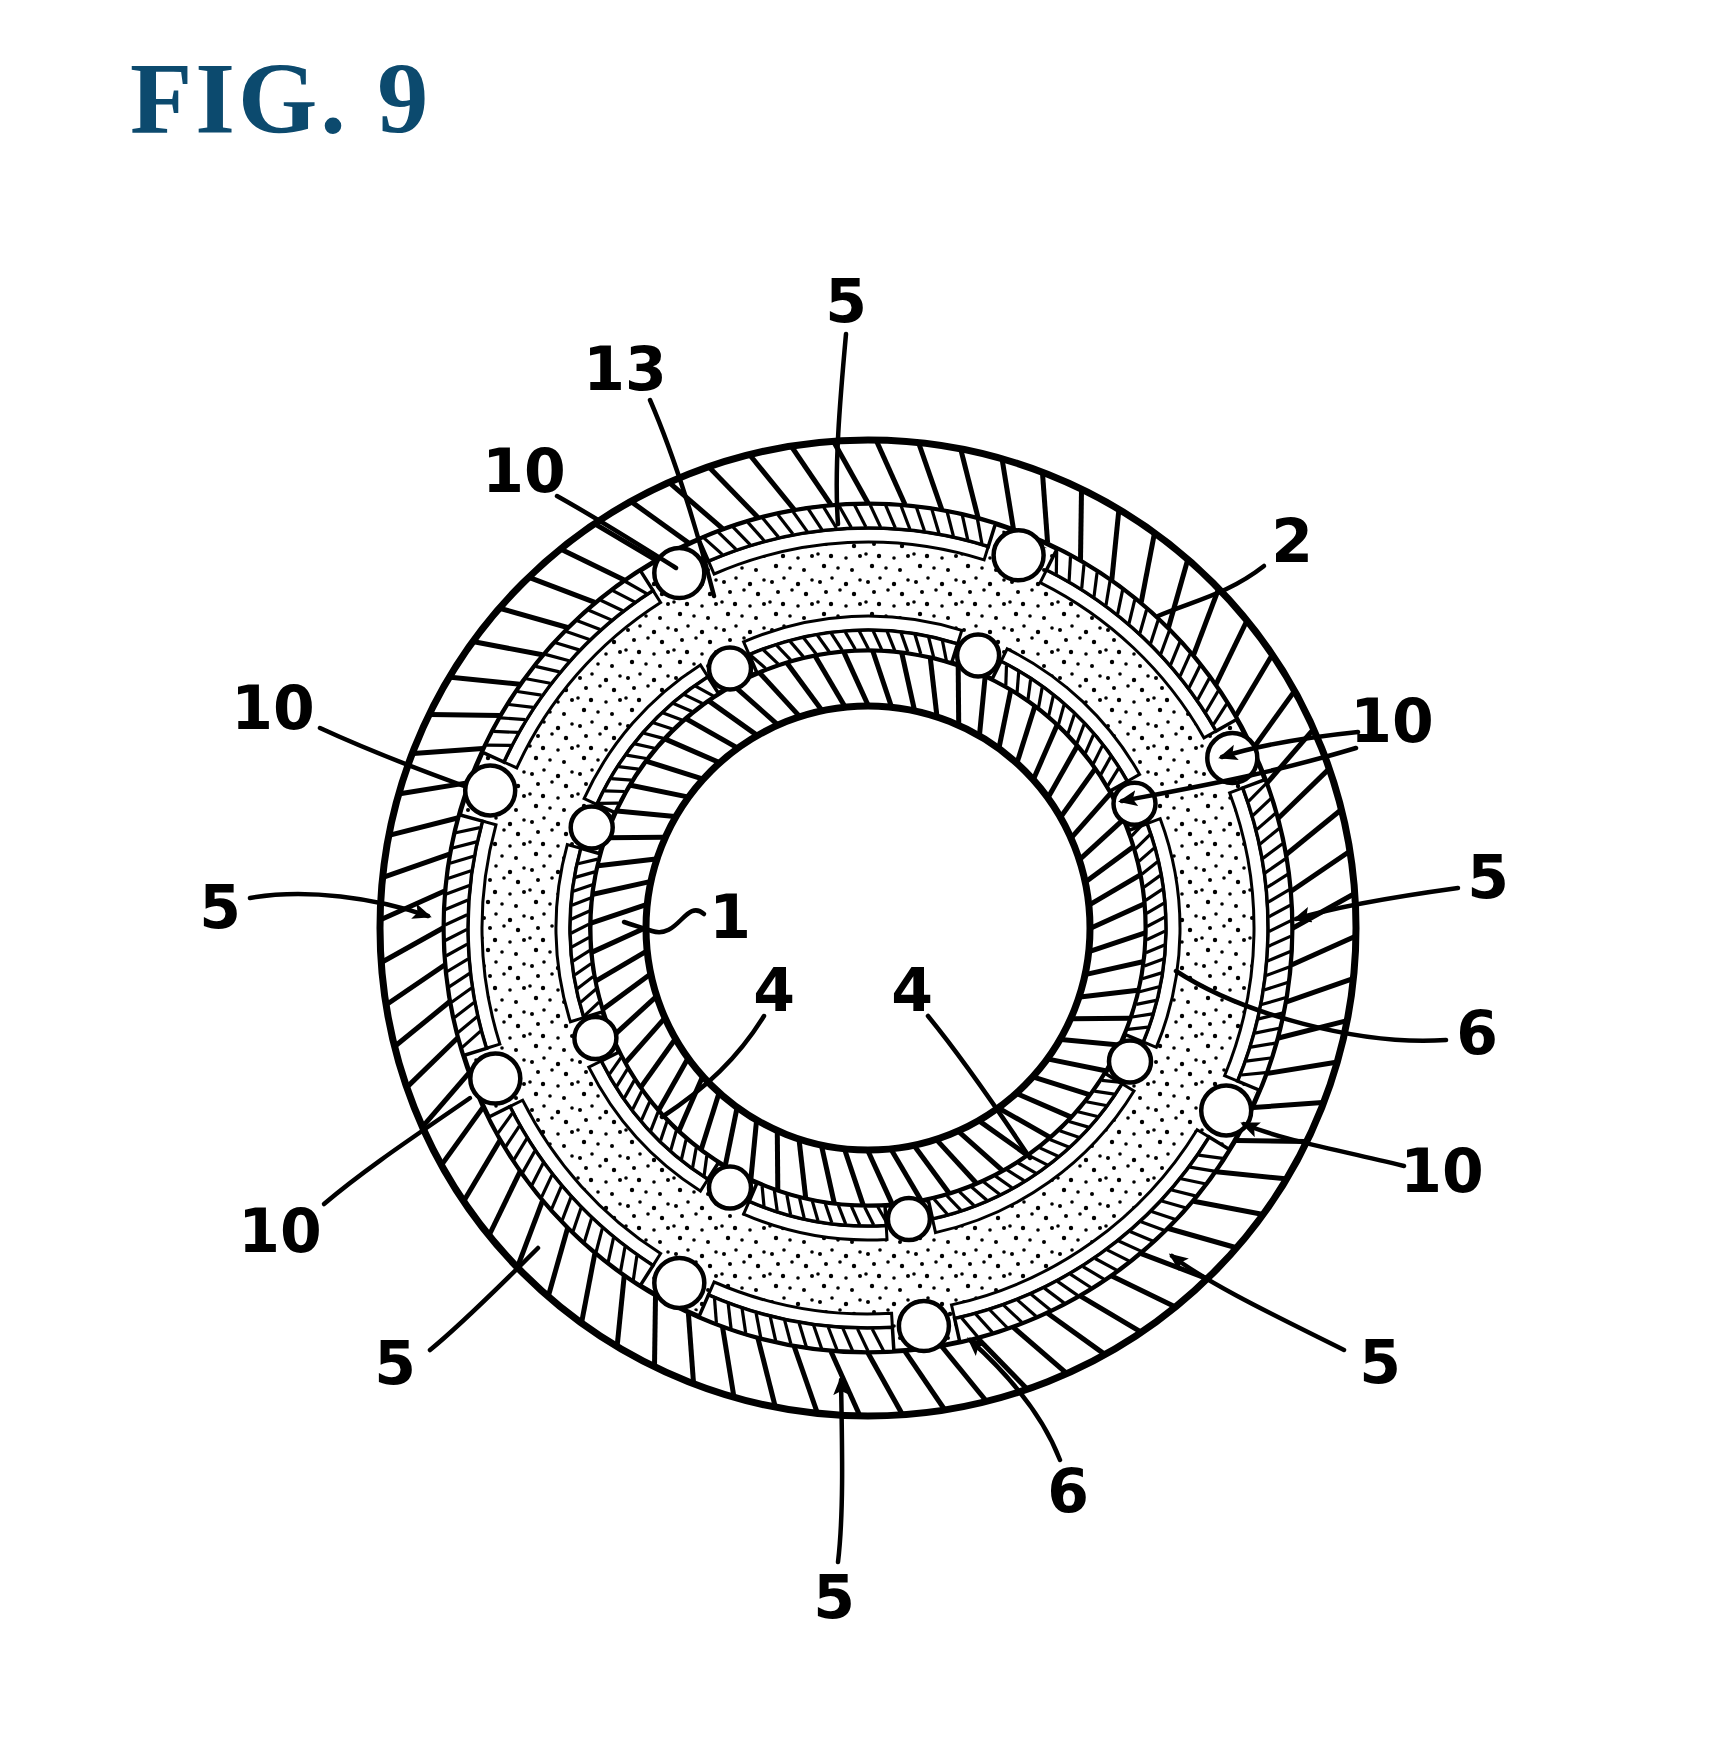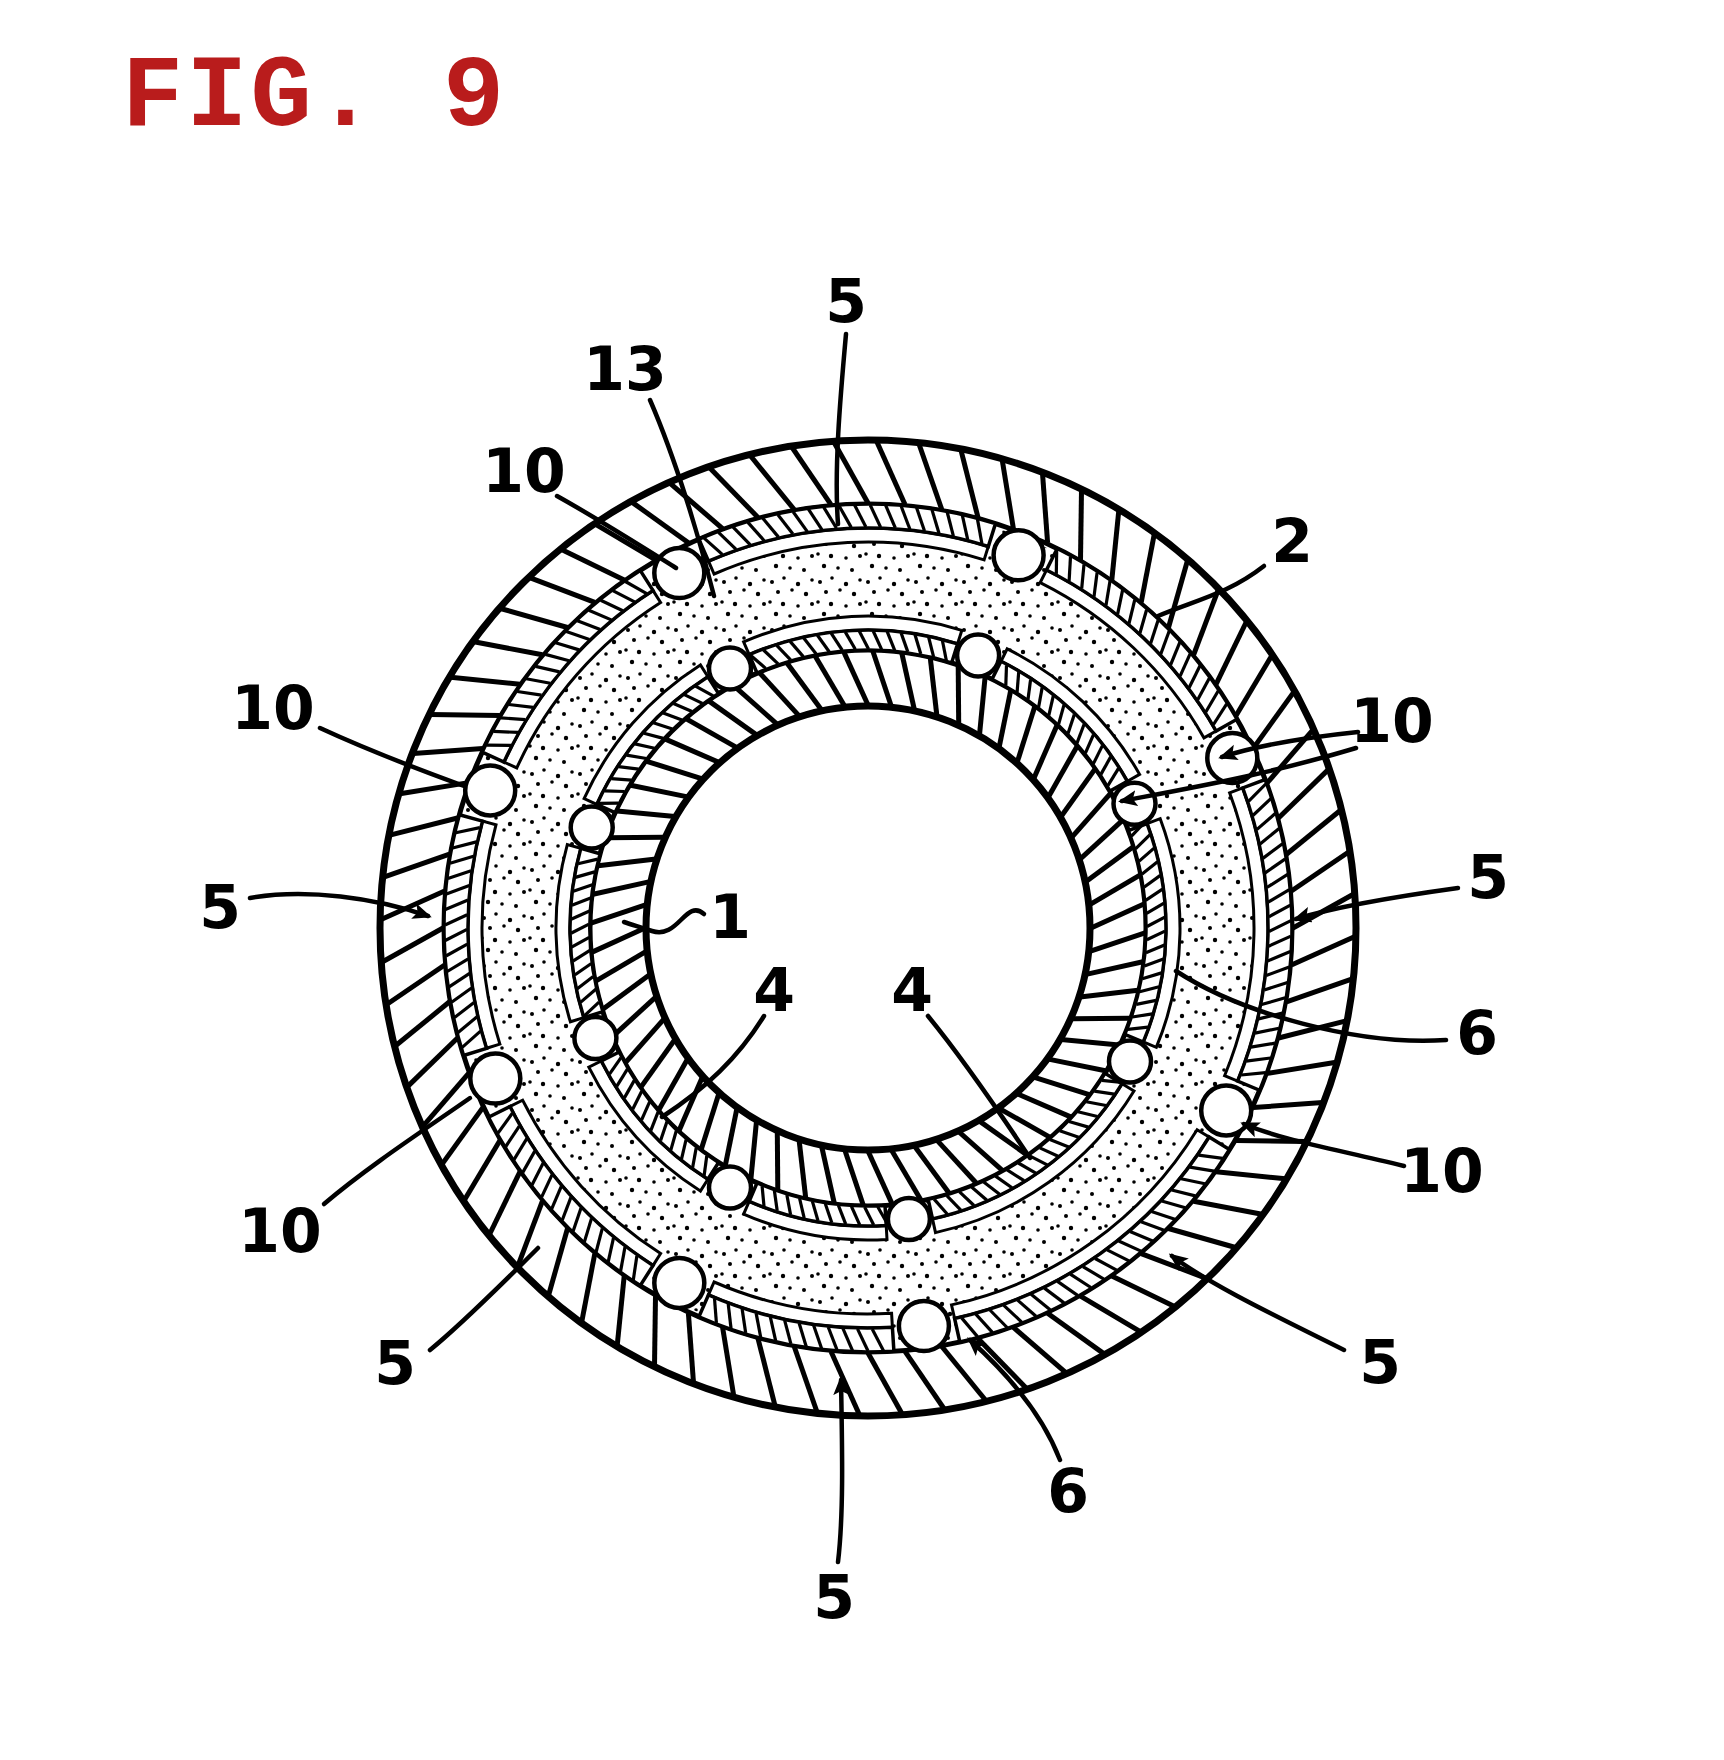--- a/index.html
+++ b/index.html
@@ -1,20 +1,20 @@
 <!DOCTYPE html>
 <html><head>
 <meta charset="utf-8">
 <style>
   html,body{margin:0;padding:0;background:#ffffff;}
   #stage{position:relative;width:1724px;height:1760px;background:#fff;overflow:hidden;
          font-family:"Liberation Sans",sans-serif;}
   #drawing{position:absolute;left:0;top:0;}
-  .fig-title{position:absolute;left:122px;top:40px;font-family:Liberation Mono, monospace;
-             font-weight:600;font-size:102px;letter-spacing:3px;color:#b91c1c;}
+  .fig-title{position:absolute;left:130px;top:40px;font-family:Liberation Serif, serif;
+             font-weight:600;font-size:102px;letter-spacing:3px;color:#0c4a6e;}
   .ref{font-family:"DejaVu Sans",sans-serif;font-weight:bold;font-size:60px;
        text-anchor:middle;fill:#000;}
   .leader{fill:none;stroke:#000;stroke-width:4.5;stroke-linecap:round;}
 </style>
 </head>
 <body>
 
 <div id="stage">
   <svg id="drawing" width="1724" height="1760" viewBox="0 0 1724 1760" xmlns="http://www.w3.org/2000/svg">
     <defs>

